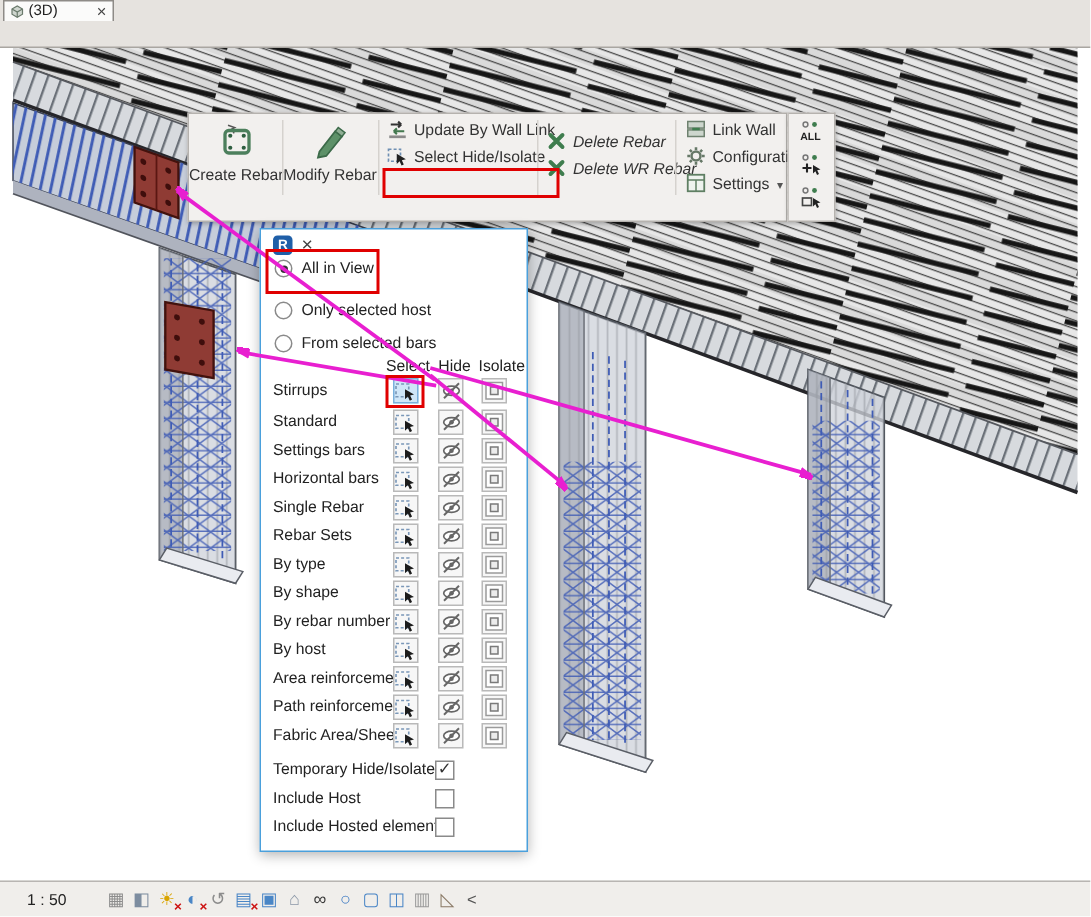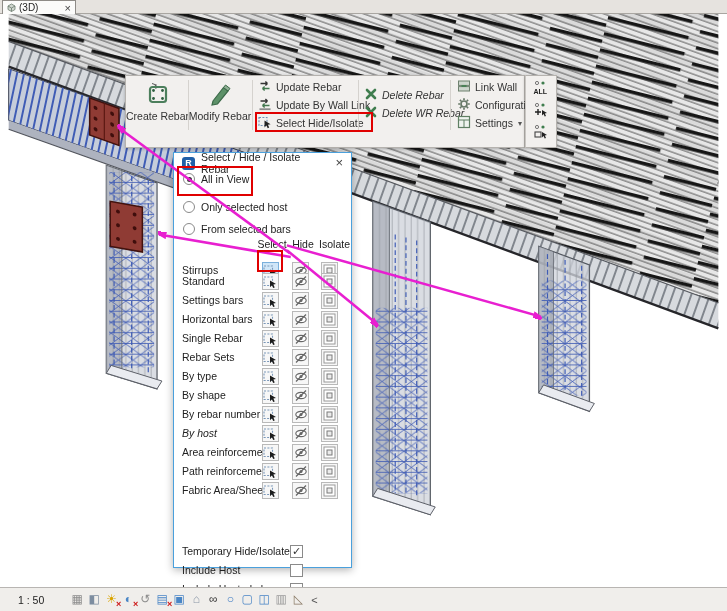--- a/index.html
+++ b/index.html
@@ -3,21 +3,21 @@
 <meta charset="utf-8">
 <style>
   :root{
     --arrow:#e81fd0; --hibox:#e00000; --rebar-blue:#3f5cb5; --selrebar:#8f3b34;
   }
   *{margin:0;padding:0;box-sizing:border-box;}
   html,body{width:727px;height:611px;overflow:hidden;}
   body{font-family:"Liberation Sans",sans-serif;background:#fff;position:relative;font-size:11px;color:#222;}
 
   
-  .tabbar{position:absolute;left:0;top:0;width:727px;height:14px;background:#e6e3df;border-bottom:1px solid #a9a6a1;z-index:5;}
+  .tabbar{position:absolute;left:0;top:0;width:727px;height:32px;background:#e6e3df;border-bottom:1px solid #a9a6a1;z-index:5;}
   .tab{position:absolute;left:2px;top:0;width:74px;height:14px;background:#fbfbfa;border:1px solid #8e8b87;border-bottom:none;display:flex;align-items:center;gap:3px;padding:0 4px;}
   .tab .tlabel{font-size:10px;color:#222;flex:1;}
   .tab .tclose{font-size:11px;line-height:10px;color:#444;cursor:default;}
 
   
   .viewport{position:absolute;left:0;top:14px;width:727px;height:573px;background:#fff;overflow:hidden;}
   #scene{position:absolute;left:0;top:0;z-index:1;}
   #annot{position:absolute;left:0;top:0;z-index:40;pointer-events:none;}
 
   
@@ -40,21 +40,21 @@
   .dlg-text{flex:1;color:#222;}
   .dlg-close{color:#444;font-size:13px;line-height:12px;}
   .radio-row{position:absolute;left:9px;height:16px;display:flex;align-items:center;gap:6px;}
   .radio{width:12px;height:12px;border:1px solid #8a8a8a;border-radius:50%;background:#fff;position:relative;}
   .radio.sel::after{content:"";position:absolute;left:2.5px;top:2.5px;width:5px;height:5px;border-radius:50%;background:#333;}
   .dlg-headers span{position:absolute;top:85px;font-size:10.5px;color:#222;}
   .drow{position:absolute;left:0;width:100%;height:19px;}
   .drow .lbl{position:absolute;left:8px;top:3px;white-space:nowrap;}
   .cellbtn{position:absolute;top:1px;width:17px;height:17px;border:1px solid #b9b9b9;background:#f7f7f7;display:flex;align-items:center;justify-content:center;}
   .cellbtn.hl{background:#cfe6f8;border-color:#7ab0dc;}
-  .chk-row{position:absolute;left:8px;height:16px;display:flex;align-items:center;margin-top:38px;}
+  .chk-row{position:absolute;left:8px;height:16px;display:flex;align-items:center;}
   .chk-row .clbl{white-space:nowrap;}
   .checkbox{position:absolute;width:13px;height:13px;border:1px solid #8a8a8a;background:#fff;font-size:11px;line-height:11px;text-align:center;color:#333;}
 
   
   .redbox{position:absolute;border:2px solid var(--hibox);z-index:45;pointer-events:none;}
 
   
   .statusbar{position:absolute;left:0;top:587px;width:727px;height:24px;background:#f0eeeb;border-top:1px solid #b8b5b2;z-index:5;display:flex;align-items:center;}
   .scale{margin-left:18px;font-size:10.5px;color:#222;}
   .sicons{margin-left:26px;display:flex;align-items:center;gap:3px;}
@@ -206,27 +206,20 @@
       <span id="bigicon1"><svg width="26" height="26" viewBox="0 0 26 26">
             <path d="M6 20 L16.5 6.5 21 10 10.5 23 5 24 Z" fill="#5d9168" stroke="#3c6a49" stroke-width="1.2"></path>
             <path d="M16.5 6.5 L21 10 23 7.5 18.5 4 Z" fill="#8fae94" stroke="#3c6a49" stroke-width="1"></path>
           </svg></span>
       <span class="blabel">Modify Rebar</span>
     </div>
     <div class="vdiv" style="left:126px;"></div>
     <div id="stack1" class="stack" style="left:130px;width:100px;">
         <div class="stack-item">
           <span><svg width="14" height="14" viewBox="0 0 14 14">
-              <path d="M2.5 4.5 H9.5 M9.5 4.5 L7.4 2.6 M9.5 4.5 L7.4 6.4" stroke="#333" stroke-width="1.4" fill="none"></path>
-              <path d="M11.5 9.5 H4.5 M4.5 9.5 L6.6 7.6 M4.5 9.5 L6.6 11.4" stroke="#43784f" stroke-width="1.4" fill="none"></path>
-            </svg></span>
-          <span class="slabel">Update Rebar</span>
-        </div>
-        <div class="stack-item">
-          <span><svg width="14" height="14" viewBox="0 0 14 14">
               <path d="M2.5 4 H9.5 M9.5 4 L7.4 2.1 M9.5 4 L7.4 5.9" stroke="#333" stroke-width="1.4" fill="none"></path>
               <path d="M11.5 8.5 H4.5 M4.5 8.5 L6.6 6.6 M4.5 8.5 L6.6 10.4" stroke="#43784f" stroke-width="1.4" fill="none"></path>
               <rect x="1.5" y="11.3" width="11" height="1.8" fill="#8a8a8a"></rect>
             </svg></span>
           <span class="slabel">Update By Wall Link</span>
         </div>
         <div class="stack-item">
           <span><svg width="14" height="14" viewBox="0 0 14 14">
               <rect x="1" y="2.5" width="8" height="8" fill="none" stroke="#6f8fb3" stroke-width="1.1" stroke-dasharray="2 1.4"></rect>
               <path d="M6.5 5.5 L12.6 9.2 9.9 9.8 11.2 12.6 9.7 13.3 8.4 10.5 6.5 12.4 Z" fill="#222"></path>
@@ -300,21 +293,20 @@
             <circle cx="10" cy="3" r="1.6" fill="#3f7d4e"></circle>
             <rect x="2" y="8" width="6" height="5" fill="none" stroke="#444" stroke-width="1.1"></rect>
             <path d="M9 8 L14 11 11.8 11.5 13 14 11.7 14.6 10.6 12.1 9 13.6 Z" fill="#222"></path>
           </svg></span>
       </div>
     </div>
 
   <div class="dialog">
     <div class="dlg-title">
       <span class="dlg-rlogo">R</span>
-      <span class="dlg-text">Select / Hide / Isolate Rebar</span>
       <span class="dlg-close">×</span>
     </div>
     <div id="radios">
         <div class="radio-row" style="top: 18px;">
           <span class="radio sel"></span>
           <span>All in View</span>
         </div>
         <div class="radio-row" style="top: 46px;">
           <span class="radio"></span>
           <span>Only selected host</span>
@@ -323,21 +315,21 @@
           <span class="radio"></span>
           <span>From selected bars</span>
         </div>
       </div>
     <div class="dlg-headers">
       <span style="left:81px;width:34px;text-align:center;">Select</span>
       <span style="left:117px;width:24px;text-align:center;">Hide</span>
       <span style="left:142px;width:34px;text-align:right;">Isolate</span>
     </div>
     <div id="dlgrows">
-        <div class="drow" style="top: 108px; padding-left: 48px;">
+        <div class="drow" style="top: 98px; padding-left: 48px;">
           <span class="lbl">Stirrups</span>
           <span class="cellbtn hl" style="left:88px;">
             <svg width="15" height="14" viewBox="0 0 15 14">
               <rect x="1" y="2" width="8.5" height="8.5" fill="none" stroke="#7a97b8" stroke-width="1.1" stroke-dasharray="2 1.4"></rect>
               <path d="M7 5.5 L13 9 10.4 9.6 11.7 12.4 10.2 13.1 8.9 10.3 7 12.2 Z" fill="#1c1c1c"></path>
             </svg>
           </span>
           <span class="cellbtn" style="left:118px;">
             <svg width="14" height="13" viewBox="0 0 14 13">
               <ellipse cx="7" cy="6.5" rx="5.2" ry="3.1" fill="#fff" stroke="#666" stroke-width="1.1"></ellipse>
@@ -521,21 +513,21 @@
               <path d="M2 11.5 L12 1.5" stroke="#666" stroke-width="1.3"></path>
             </svg>
           </span>
           <span class="cellbtn" style="left:147px;">
             <svg width="13" height="13" viewBox="0 0 13 13">
               <rect x="1" y="1" width="11" height="11" fill="#fff" stroke="#9a9a9a" stroke-width="1"></rect>
               <rect x="4" y="4" width="5" height="5" fill="#ececec" stroke="#7a7a7a" stroke-width="1"></rect>
             </svg>
           </span>
         </div>
-        <div class="drow" style="top: 271px; font-style: italic;">
+        <div class="drow" style="top: 271px;">
           <span class="lbl">By host</span>
           <span class="cellbtn" style="left:88px;">
             <svg width="15" height="14" viewBox="0 0 15 14">
               <rect x="1" y="2" width="8.5" height="8.5" fill="none" stroke="#7a97b8" stroke-width="1.1" stroke-dasharray="2 1.4"></rect>
               <path d="M7 5.5 L13 9 10.4 9.6 11.7 12.4 10.2 13.1 8.9 10.3 7 12.2 Z" fill="#1c1c1c"></path>
             </svg>
           </span>
           <span class="cellbtn" style="left:118px;">
             <svg width="14" height="13" viewBox="0 0 14 13">
               <ellipse cx="7" cy="6.5" rx="5.2" ry="3.1" fill="#fff" stroke="#666" stroke-width="1.1"></ellipse>

